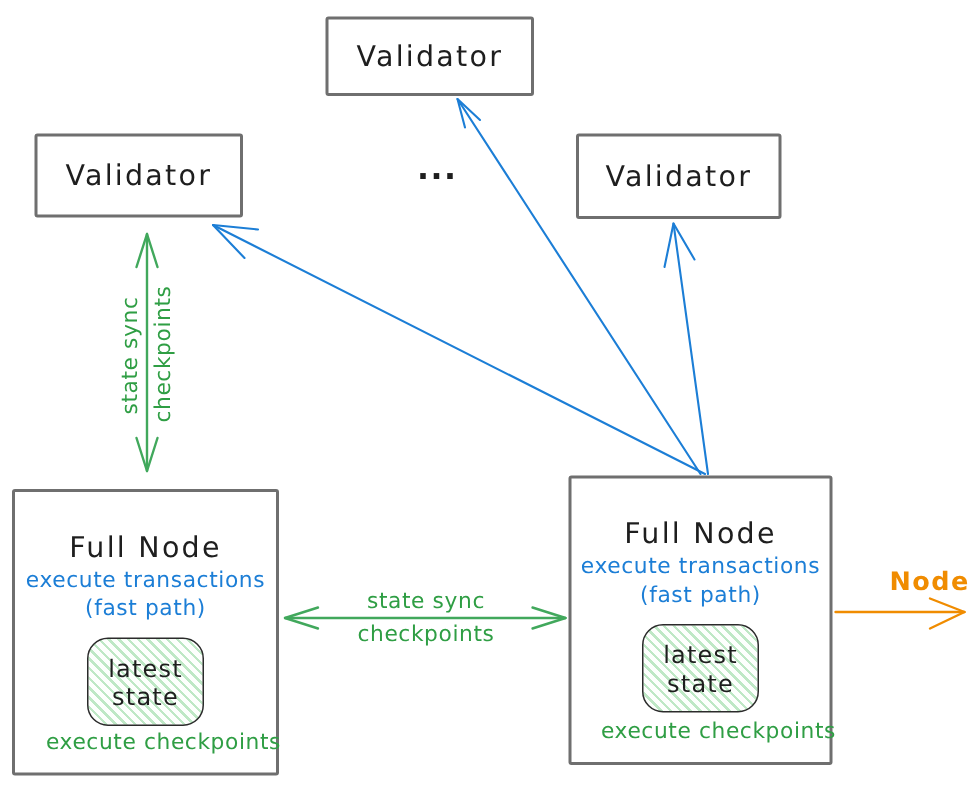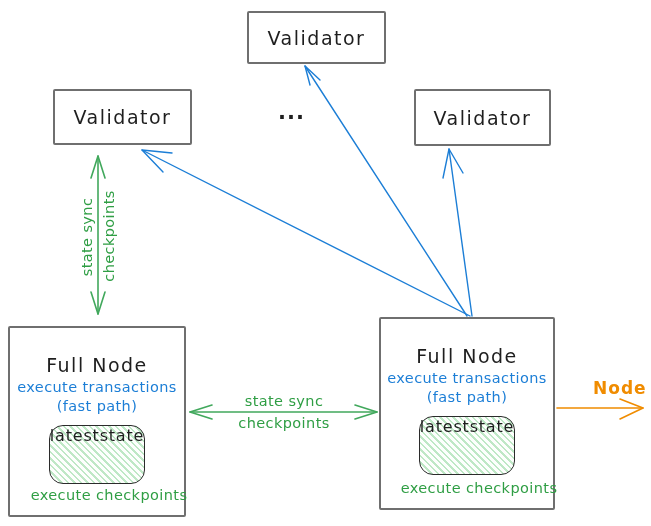--- a/index.html
+++ b/index.html
@@ -36,21 +36,20 @@
     border: 2px solid var(--box-border);
     border-radius: 2px;
   }
   .validator {
     display: flex;
     align-items: center;
     justify-content: center;
     font-size: 19px;
     letter-spacing: 1.5px;
     color: var(--text-black);
-    margin-left: 30px;
   }
   .fullnode {
     display: flex;
     flex-direction: column;
     align-items: center;
     text-align: center;
     padding-top: 25px;
     padding-bottom: 12px;
   }
   .fn-title {
@@ -63,27 +62,27 @@
     color: var(--blue);
     font-size: 14.5px;
     line-height: 18px;
     letter-spacing: 0.4px;
     margin-top: 1px;
     white-space: nowrap;
   }
   .fn-blue:first-of-type { margin-top: 5px; }
   .state-box {
     margin-top: 10px;
-    width: 96px;
+    width: 78px;
     height: 59px;
     border: 1.7px solid #2b2b2b;
     border-radius: 14px;
     display: flex;
-    flex-direction: row;
-    align-items: flex-start;
+    flex-direction: column;
+    align-items: center;
     justify-content: center;
     font-size: 16px;
     line-height: 19px;
     letter-spacing: 0.8px;
     color: var(--text-black);
     background-color: #fdfffd;
     background-image: repeating-linear-gradient(
       45deg,
       rgba(255,255,255,0) 0px,
       rgba(255,255,255,0) 3px,

